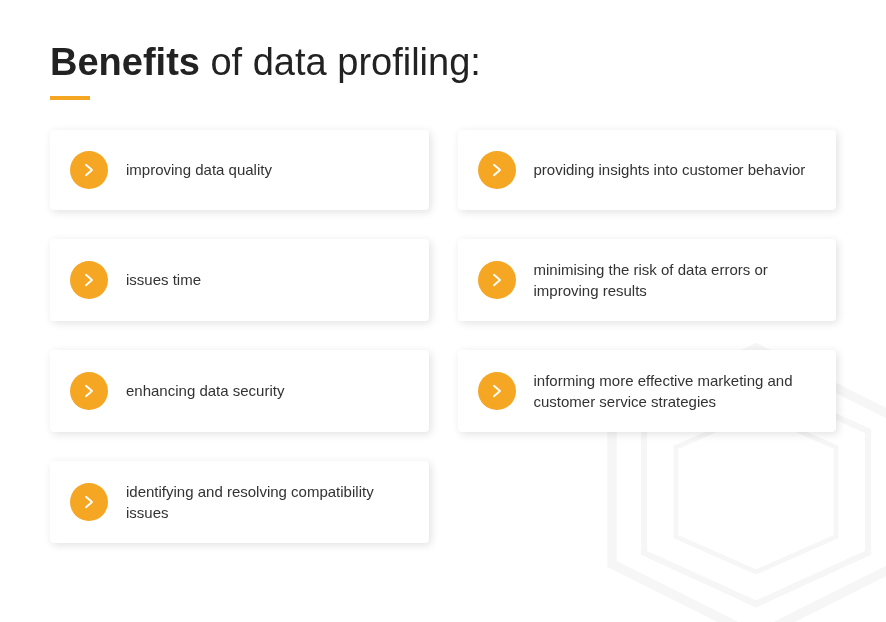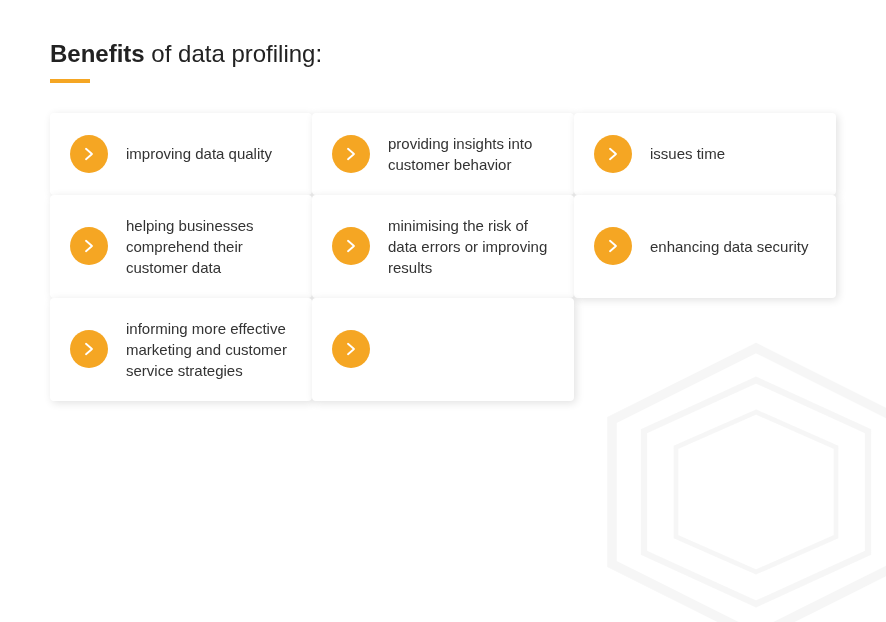--- a/index.html
+++ b/index.html
@@ -17,42 +17,42 @@
       padding: 40px 50px 40px 50px;
       position: relative;
       z-index: 1;
     }
 
     .title-section {
       margin-bottom: 8px;
     }
 
     .title-text {
-      font-size: 24px;
+      font-size: 38px;
       color: #222222;
       font-weight: 400;
       line-height: 1.2;
     }
 
     .title-text strong {
       font-weight: 900;
     }
 
     .title-underline {
       width: 40px;
       height: 4px;
       background: #f5a623;
       margin-top: 10px;
       margin-bottom: 30px;
     }
 
     .grid {
       display: grid;
-      grid-template-columns: 1fr 1fr 1fr;
-      gap: 0;
+      grid-template-columns: 1fr 1fr;
+      gap: 29px;
     }
 
     .card {
       background: #ffffff;
       border-radius: 4px;
       box-shadow: 2px 2px 8px rgba(0,0,0,0.12);
       display: flex;
       align-items: center;
       padding: 20px 20px;
       min-height: 80px;
@@ -129,28 +129,20 @@
           </svg>
         </div>
         <span class="card-text">issues time</span>
       </div>
       <div class="card">
         <div class="arrow-circle">
           <svg viewBox="0 0 24 24" xmlns="http://www.w3.org/2000/svg">
             <path d="M8 5l8 7-8 7" stroke="white" stroke-width="2.5" stroke-linecap="round" stroke-linejoin="round" fill="none"></path>
           </svg>
         </div>
-        <span class="card-text">helping businesses comprehend their customer data</span>
-      </div>
-      <div class="card">
-        <div class="arrow-circle">
-          <svg viewBox="0 0 24 24" xmlns="http://www.w3.org/2000/svg">
-            <path d="M8 5l8 7-8 7" stroke="white" stroke-width="2.5" stroke-linecap="round" stroke-linejoin="round" fill="none"></path>
-          </svg>
-        </div>
         <span class="card-text">minimising the risk of data errors or improving results</span>
       </div>
       <div class="card">
         <div class="arrow-circle">
           <svg viewBox="0 0 24 24" xmlns="http://www.w3.org/2000/svg">
             <path d="M8 5l8 7-8 7" stroke="white" stroke-width="2.5" stroke-linecap="round" stroke-linejoin="round" fill="none"></path>
           </svg>
         </div>
         <span class="card-text">enhancing data security</span>
       </div>
@@ -161,20 +153,21 @@
           </svg>
         </div>
         <span class="card-text">informing more effective marketing and customer service strategies</span>
       </div>
       <div class="card">
         <div class="arrow-circle">
           <svg viewBox="0 0 24 24" xmlns="http://www.w3.org/2000/svg">
             <path d="M8 5l8 7-8 7" stroke="white" stroke-width="2.5" stroke-linecap="round" stroke-linejoin="round" fill="none"></path>
           </svg>
         </div>
+        <span class="card-text">identifying and resolving compatibility issues</span>
       </div>
     </div>
 </div>
 
 <svg class="watermark" viewBox="0 0 200 200" xmlns="http://www.w3.org/2000/svg">
   <path d="M100 10 L190 55 L190 145 L100 190 L10 145 L10 55 Z" fill="none" stroke="#888" stroke-width="6"></path>
   <path d="M100 30 L170 62 L170 138 L100 170 L30 138 L30 62 Z" fill="none" stroke="#888" stroke-width="4"></path>
   <path d="M100 50 L150 72 L150 128 L100 150 L50 128 L50 72 Z" fill="none" stroke="#888" stroke-width="3"></path>
 </svg>
 

